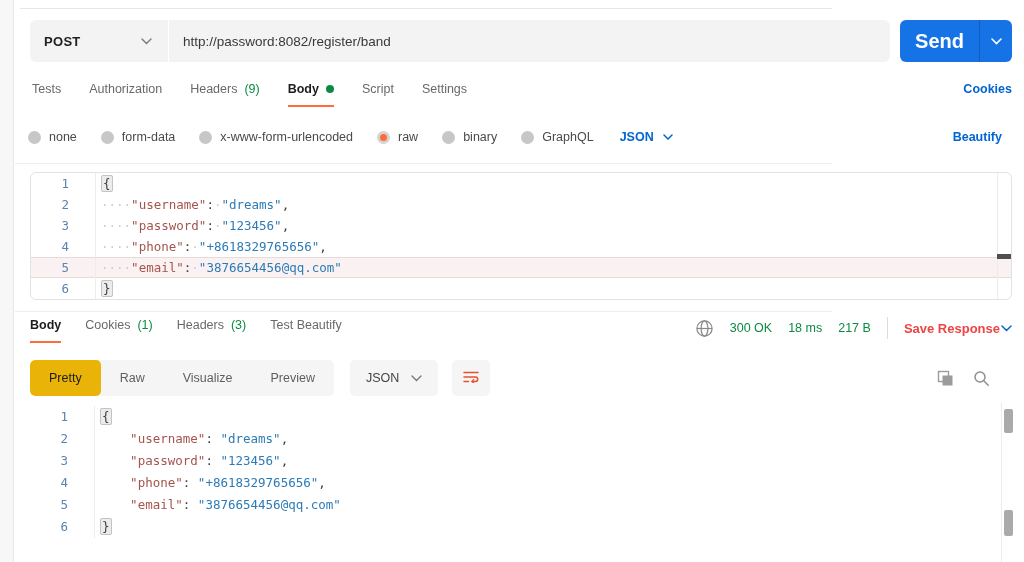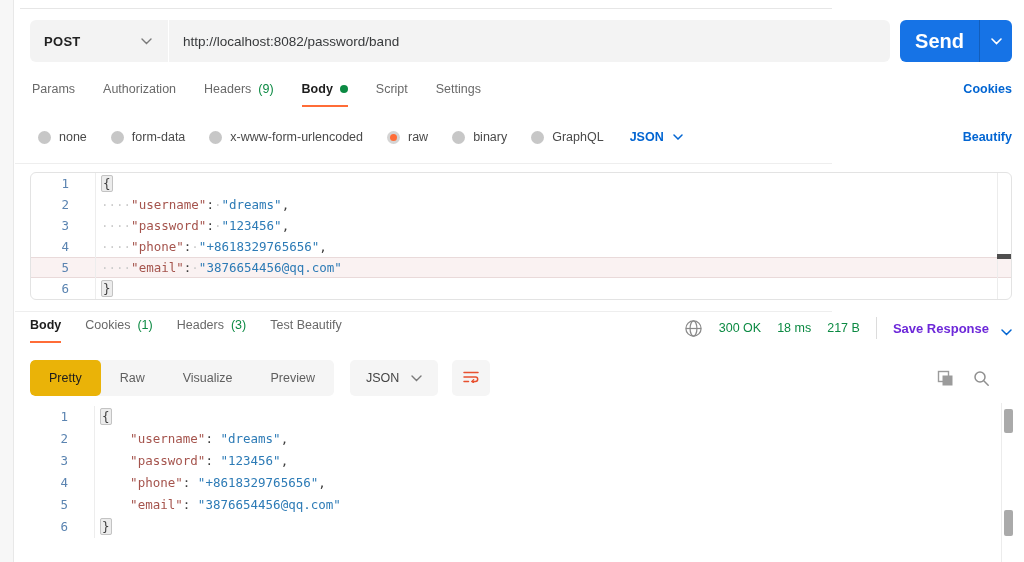--- a/index.html
+++ b/index.html
@@ -32,21 +32,21 @@
   .tabs-row { position:absolute; left:32px; top:82px; width:980px; height:30px;
               display:flex; align-items:flex-start; gap:28px; font-size:12.5px; }
   .tab { color:#696969; padding-bottom:9px; border-bottom:2px solid transparent;
          cursor:pointer; display:flex; align-items:center; gap:7px; white-space:nowrap; }
   .tab.active { color:#1d1d1d; font-weight:bold; border-bottom-color:#ff6c37; }
   .tab-badge { color:#0c8a43; }
   .tab-dot { width:8px; height:8px; border-radius:50%; background:#0c8a43; display:inline-block; }
   .right-link { margin-left:auto; color:#0265d2; font-weight:bold; font-size:12.5px; cursor:pointer; }
 
   
-  .mode-row { position:absolute; left:38px; top:122px; width:974px; height:30px;
+  .mode-row { position:absolute; left:28px; top:122px; width:974px; height:30px;
               display:flex; align-items:center; gap:24px; font-size:12.5px; }
   .mode { display:flex; align-items:center; gap:8px; cursor:pointer; color:#4a4a4a; }
   .radio { width:13px; height:13px; border-radius:50%; background:#c7c7c7;
            display:inline-flex; align-items:center; justify-content:center; }
   .radio.sel { background:#d4d4d4; }
   .radio.sel::after { content:""; width:7px; height:7px; border-radius:50%; background:#ff6c37; }
   .json-dd { display:flex; align-items:center; gap:9px; color:#0265d2; font-weight:bold;
              cursor:pointer; margin-left:2px; }
   .json-dd .chev { color:#0265d2; }
 
@@ -69,21 +69,21 @@
               border-radius:2px; padding:0 1px; }
   .gutter-line { position:absolute; top:0; bottom:0; right:13px; width:1px; background:#ececec; }
   .scroll-dash { position:absolute; right:0; top:81px; width:14px; height:5px; background:#4f4f4f; }
 
   
   .res-tabs { position:absolute; left:30px; top:318px; width:982px; height:30px;
               display:flex; align-items:flex-start; gap:24px; font-size:12.5px; }
   .meta { margin-left:auto; display:flex; align-items:center; gap:16px; height:20px; }
   .meta-green { color:#0c8a43; font-size:12.5px; font-weight:500; }
   .vdiv { width:1px; height:22px; background:#dcdcdc; }
-  .save { display:flex; align-items:flex-end; gap:12px; color:#6d28d9; font-weight:bold;
+  .save { display:flex; align-items:center; gap:1px; color:#ef4444; font-weight:bold;
           font-size:13px; cursor:pointer; }
   .save .chev { color:#0265d2; }
 
   
   .view-row { position:absolute; left:30px; top:360px; width:982px; height:36px;
               display:flex; align-items:center; gap:14px; }
   .seg { display:flex; background:#f5f5f5; border-radius:5px; height:36px; overflow:hidden; }
   .seg-item { display:flex; align-items:center; padding:0 19px; font-size:12.5px;
               color:#5f5f5f; cursor:pointer; }
   .seg-item.active { background:#eab308; color:#1d1d1d; border-radius:5px; }
@@ -116,35 +116,35 @@
     <div class="combo">
       <div class="method-box">
         <span class="method-label">POST</span>
         <span class="chev">
           <svg width="11" height="7" viewBox="0 0 11 7">
               <path d="M1 1l4.5 4.5L10 1" fill="none" stroke="currentColor" stroke-width="1.4" stroke-linecap="round"></path>
             </svg>
         </span>
       </div>
       <div class="combo-div"></div>
-      <div class="url-text">http://localhost:8082/password/band</div>
+      <div class="url-text">http://password:8082/register/band</div>
     </div>
     <div class="send-btn">
       <span class="send-main">Send</span>
       <span class="send-chev">
         <svg width="11" height="7" viewBox="0 0 11 7">
             <path d="M1 1l4.5 4.5L10 1" fill="none" stroke="currentColor" stroke-width="1.6" stroke-linecap="round"></path>
           </svg>
       </span>
     </div>
   </div>
 
   <div class="tabs-row">
     <div class="tab">
-        <span>Params</span>
+        <span>Tests</span>
       </div>
     <div class="tab">
         <span>Authorization</span>
       </div>
     <div class="tab">
       <span>Headers</span>
       <span class="tab-badge">(9)</span>
     </div>
     <div class="tab active">
       <span>Body</span>

